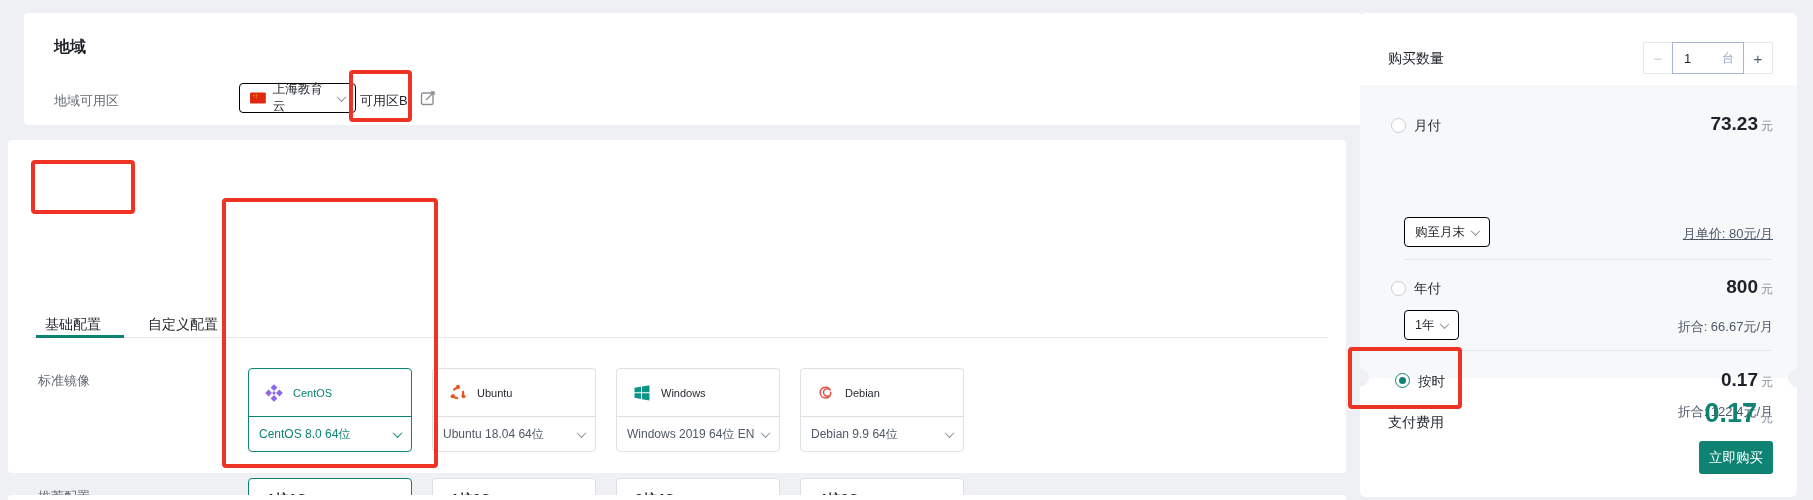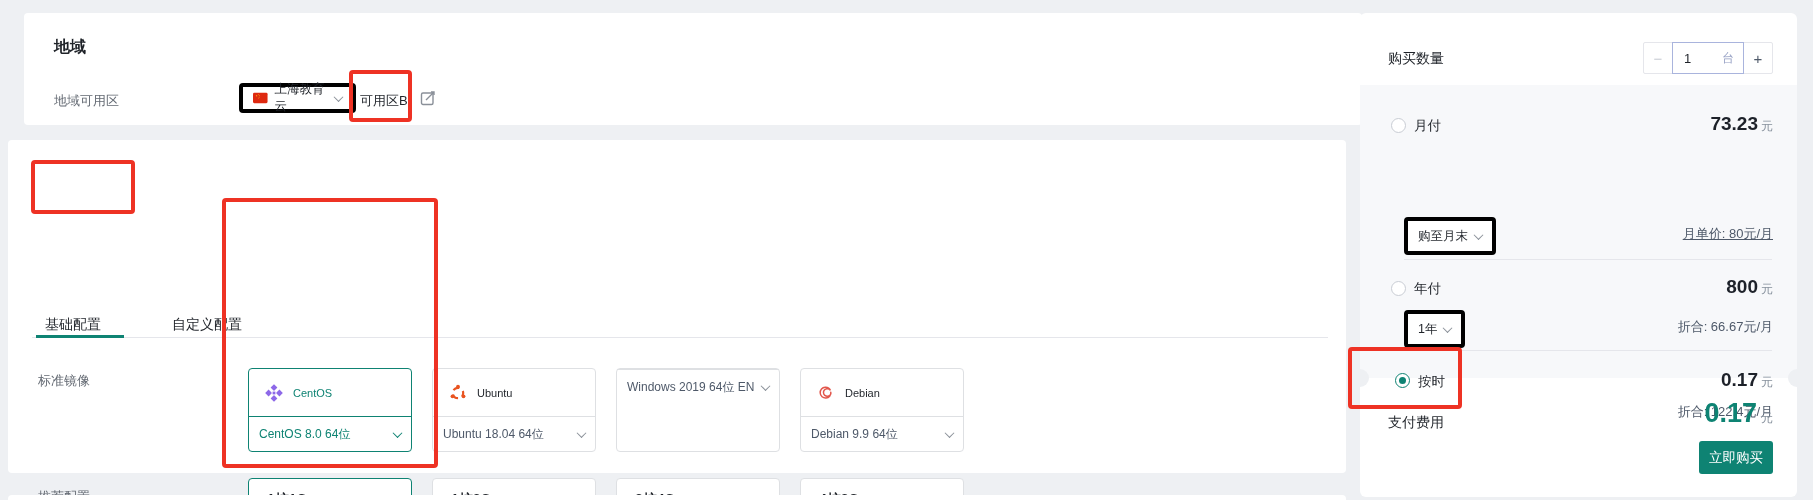--- a/index.html
+++ b/index.html
@@ -11,21 +11,21 @@
   .card { position:absolute; background:#fff; border-radius:4px; }
 
   
   .annot { position:absolute; border:4px solid #ee3224; border-radius:4px; pointer-events:none; z-index:50; background:transparent; }
 
   
   #region-title { position:absolute; left:30px; top:24px; font-size:16px; font-weight:bold; color:#1f2329; }
   #region-row-label { position:absolute; left:30px; top:79px; font-size:13px; color:#646a73; }
   .select {
     position:absolute; display:flex; align-items:center; gap:7px;
-    border:4px solid #000000; border-radius:4px; background:#fff;
+    border:1px solid #000000; border-radius:4px; background:#fff;
     font-size:12.5px; color:#1f2329; padding:0 10px; height:30px; cursor:pointer;
   }
   .chev { width:7px; height:7px; border-right:1.5px solid #8a9099; border-bottom:1.5px solid #8a9099; transform:rotate(45deg) translate(-1px,-1px); flex:0 0 auto; }
   #zone-text { position:absolute; left:336px; top:79px; font-size:13px; color:#1f2329; }
   #zone-edit { position:absolute; left:396px; top:77px; width:16px; height:16px; }
 
   
   .tab { position:absolute; top:176px; font-size:14px; color:#1f2329; cursor:pointer; }
   #tab-underline { position:absolute; left:28px; top:195px; width:88px; height:3px; background:#0e8373; }
   #tab-divider { position:absolute; left:24px; right:18px; top:197px; height:1px; background:#e5e6eb; }
@@ -63,21 +63,21 @@
 
   #plan-section { position:absolute; left:0; top:72px; width:437px; height:293px; background:#f7f8fa; }
   .radio { position:absolute; width:15px; height:15px; border:1px solid #c9cdd4; border-radius:50%; background:#fff; cursor:pointer; }
   .radio.checked { border:1.5px solid #0e8373; }
   .radio.checked::after { content:""; position:absolute; left:50%; top:50%; width:7px; height:7px; margin:-3.5px 0 0 -3.5px; border-radius:50%; background:#0e8373; }
   .plan-label { position:absolute; font-size:13.5px; color:#1f2329; }
   .plan-price { position:absolute; right:24px; text-align:left; font-size:19px; font-weight:bold; color:#1d2129; }
   .plan-price .cur { font-size:12px; font-weight:normal; color:#86909c; margin-left:3px; }
   .plan-note { position:absolute; right:24px; font-size:13px; color:#4e5969; }
   .plan-divider { position:absolute; left:44px; right:25px; height:1px; background:#e5e6eb; }
-  .mini-select { position:static; height:38px; }
+  .mini-select { position:static; height:30px; }
   #plan1-select { position:absolute; left:44px; top:132px; }
   #plan2-select { position:absolute; left:44px; top:225px; }
 
   .notch { position:absolute; width:18px; height:18px; border-radius:50%; background:#eef0f3; top:356px; z-index:5; }
   #pay-label { position:absolute; left:28px; top:401px; font-size:14px; color:#1f2329; }
   #pay-price { position:absolute; right:24px; top:385px; font-size:27px; font-weight:bold; color:#0e8373; }
   #pay-price .cur { font-size:12px; font-weight:normal; color:#86909c; margin-left:4px; }
   #buy-btn { position:absolute; right:24px; top:428px; width:74px; height:33px; background:#0e8373; color:#fff; font-size:13.5px; border:none; border-radius:3px; display:flex; align-items:center; justify-content:center; cursor:pointer; }
 
   .icon16 { width:18px; height:18px; flex:0 0 auto; }
@@ -108,21 +108,21 @@
     <path d="M6 10 L13.5 2.5 M11 2 h3 v3" fill="none" stroke="#8a9099" stroke-width="1.4"></path>
   </svg>
 
   <div class="annot" style="left:325px; top:57px; width:63px; height:52px;"></div>
 </div>
 
 <div class="card" style="left:8px; top:140px; width:1338px; height:333px;">
   <div id="tab-divider"></div>
   <div class="tab" style="left:37px;">基础配置</div>
   <div id="tab-underline"></div>
-  <div class="tab" style="left:164px;">自定义配置</div>
+  <div class="tab" style="left:140px;">自定义配置</div>
   <div class="annot" style="left:23px; top:20px; width:104px; height:54px;"></div>
 
   <div class="sec-label" style="top:232px;">标准镜像</div>
 
   <div class="os-card selected" style="left:240px;">
     <div class="os-head">
       <svg class="icon16" viewBox="0 0 18 18">
         <g fill="#8d68e8">
           <rect x="6.6" y="1.2" width="4.8" height="4.8" transform="rotate(45 9 3.6)"></rect>
           <rect x="6.6" y="12" width="4.8" height="4.8" transform="rotate(45 9 14.4)"></rect>
@@ -150,20 +150,31 @@
       </svg>
       <span>Ubuntu</span>
     </div>
     <div class="os-ver">
       <span>Ubuntu 18.04 64位</span>
       <span class="chev"></span>
     </div>
   </div>
 
   <div class="os-card" style="left:608px;">
+    <div class="os-head">
+      <svg class="icon16" viewBox="0 0 18 18">
+        <g fill="#0d9488">
+          <path d="M1.5 3.8 L8 2.7 v5.6 H1.5 Z"></path>
+          <path d="M9 2.5 L16.5 1.3 v7 H9 Z"></path>
+          <path d="M1.5 9.3 H8 v5.6 L1.5 13.8 Z"></path>
+          <path d="M9 9.3 H16.5 v7.2 L9 15.3 Z"></path>
+        </g>
+      </svg>
+      <span>Windows</span>
+    </div>
     <div class="os-ver">
       <span>Windows 2019 64位 EN</span>
       <span class="chev"></span>
     </div>
   </div>
 
   <div class="os-card" style="left:792px;">
     <div class="os-head">
       <svg class="icon16" viewBox="0 0 18 18">
         <path d="M13.8 8.2 c0.4 3-1.8 5.6-4.8 5.8 c-3 0.2-5.6-2-5.8-5 c-0.2-3 2-5.6 5-5.8 c2.3-0.15 4.4 1.2 5.2 3.2 c-0.7-1.1-2-1.8-3.4-1.7 c-2.1 0.15-3.7 2-3.5 4.1 c0.15 2.1 2 3.7 4.1 3.5 c1.6-0.1 2.9-1.2 3.3-2.7" fill="none" stroke="#e2574c" stroke-width="1.5" stroke-linecap="round"></path>

